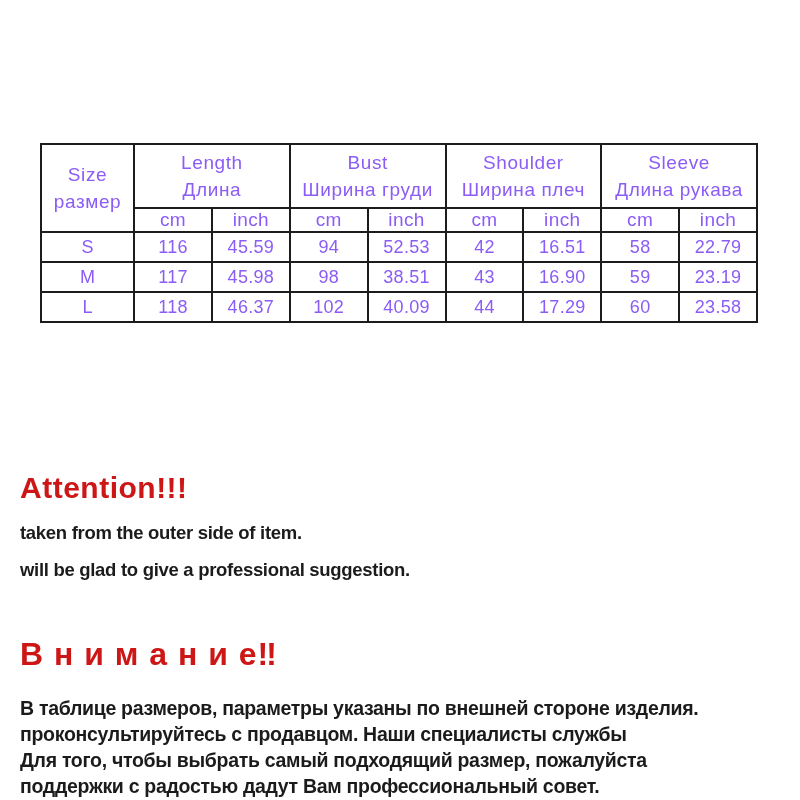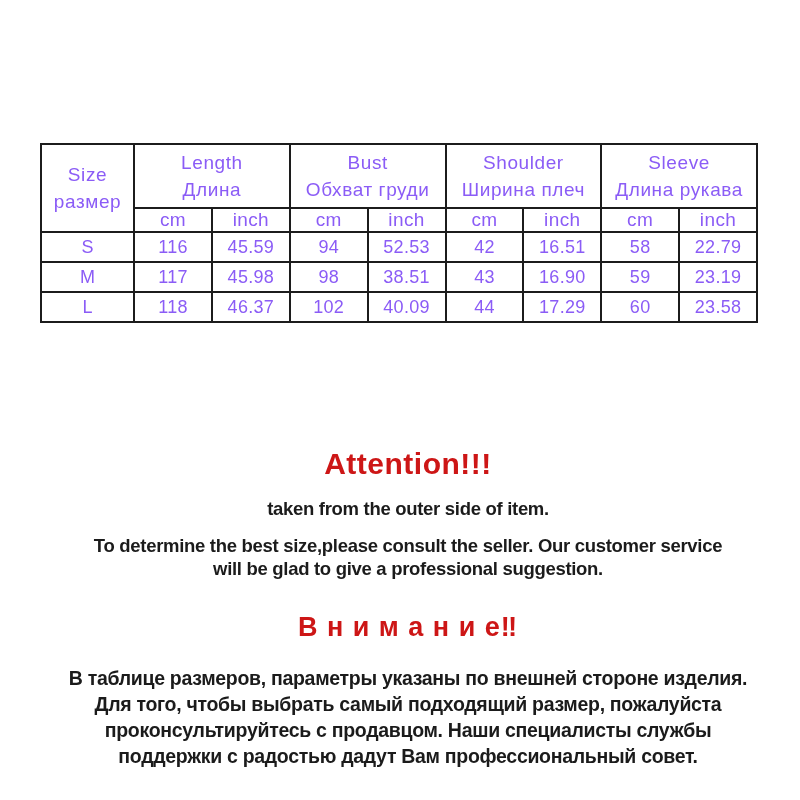--- a/index.html
+++ b/index.html
@@ -31,38 +31,39 @@
   col.c-val  { width: 10.875%; }
 
   .hdr-row1 th { height: 64px; font-size: 19px; letter-spacing: 0.6px; }
   .hdr-row2 th { height: 17px; font-size: 19px; letter-spacing: 0.4px; }
   .size-table tbody td { height: 30px; font-size: 18px; letter-spacing: 0.3px; }
   .hdr-line { display: block; line-height: 27px; }
 
   
   .notice {
     position: absolute;
-    left: 36px; right: 20px;
-    text-align: center;
+    left: 20px; right: 20px;
+    text-align: left;
     color: #1b1b1b;
+    margin-top: 24px;
   }
   #notice-en { top: 447px; }
   #notice-ru { top: 612px; }
 
   .notice-title {
     font-weight: bold;
     color: #cd1616;
   }
   #notice-en .notice-title {
     font-size: 30px;
     letter-spacing: 0.5px;
     margin-bottom: 16px;
   }
   #notice-ru .notice-title {
-    font-size: 27px;
+    font-size: 32px;
     letter-spacing: 1px;
     margin-bottom: 22px;
   }
   .notice-para {
     font-weight: bold;
     font-size: 18.5px;
     line-height: 23px;
     letter-spacing: -0.3px;
   }
   #notice-en .notice-para + .notice-para { margin-top: 14px; }
@@ -89,21 +90,21 @@
       <th rowspan="2">
         <span class="hdr-line">Size</span>
         <span class="hdr-line">размер</span>
       </th>
       <th colspan="2">
         <span class="hdr-line">Length</span>
         <span class="hdr-line">Длина</span>
       </th>
       <th colspan="2">
         <span class="hdr-line">Bust</span>
-        <span class="hdr-line">Обхват груди</span>
+        <span class="hdr-line">Ширина груди</span>
       </th>
       <th colspan="2">
         <span class="hdr-line">Shoulder</span>
         <span class="hdr-line">Ширина плеч</span>
       </th>
       <th colspan="2">
         <span class="hdr-line">Sleeve</span>
         <span class="hdr-line">Длина рукава</span>
       </th>
     </tr>
@@ -154,26 +155,25 @@
     </tr>
   </tbody>
 </table>
 
 <div class="notice" id="notice-en">
   <div class="notice-title">Attention!!!</div>
   <div class="notice-para">
     <span class="tline">taken from the outer side of item.</span>
   </div>
   <div class="notice-para">
-    <span class="tline">To determine the best size,please consult the seller. Our customer service</span>
     <span class="tline">will be glad to give a professional suggestion.</span>
   </div>
 </div>
 
 <div class="notice" id="notice-ru">
   <div class="notice-title">В н и м а н и е‼</div>
   <div class="notice-para">
     <span class="tline">В таблице размеров, параметры указаны по внешней стороне изделия.</span>
+    <span class="tline">проконсультируйтесь с продавцом. Наши специалисты службы</span>
     <span class="tline">Для того, чтобы выбрать самый подходящий размер, пожалуйста</span>
-    <span class="tline">проконсультируйтесь с продавцом. Наши специалисты службы</span>
     <span class="tline">поддержки с радостью дадут Вам профессиональный совет.</span>
   </div>
 </div>
 
 </body></html>

